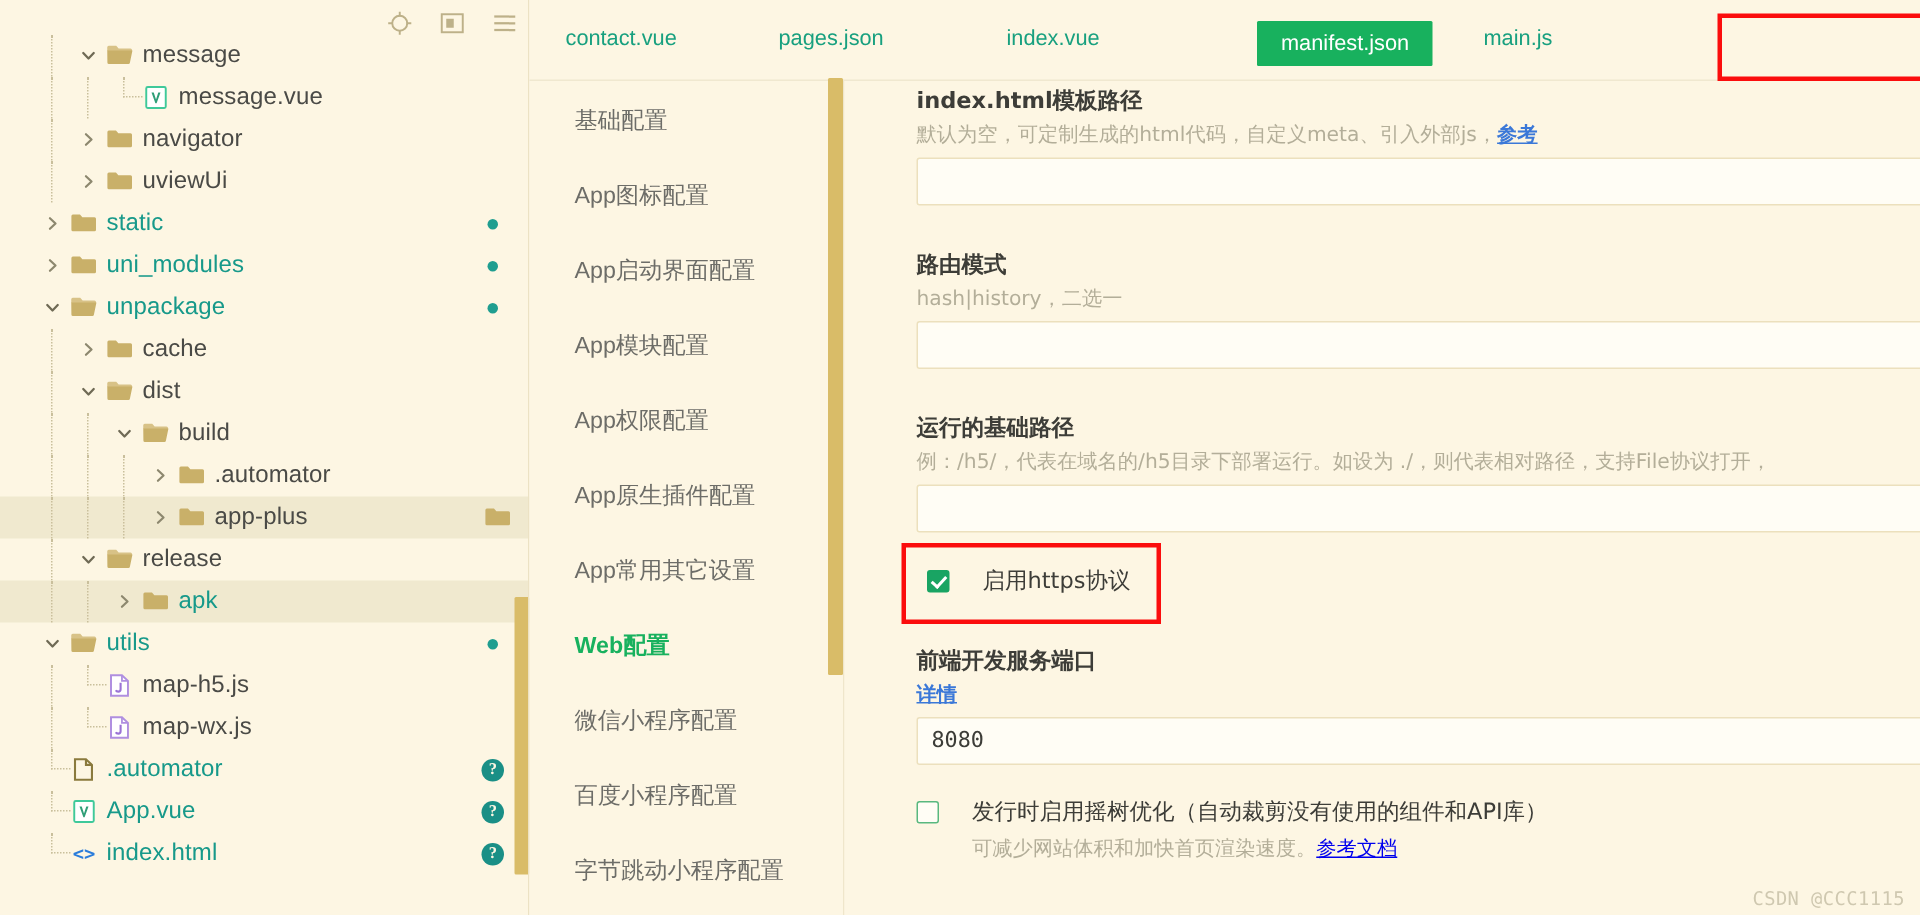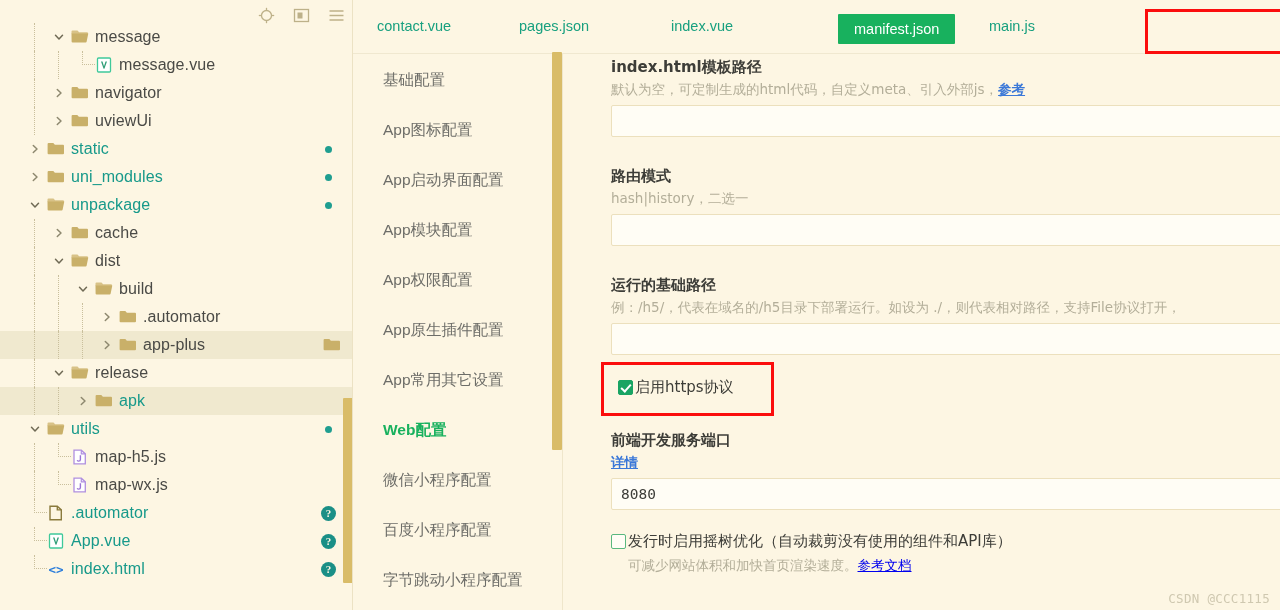--- a/index.html
+++ b/index.html
@@ -195,21 +195,21 @@
     border-radius: 2px;
     display: flex; align-items: center;
     padding: 0 9px;
     font-size: 14.5px;
     color: #3d3d38;
     font-family: "DejaVu Sans Mono", monospace;
   }
   .chk-row {
     position: absolute;
     display: flex; align-items: flex-start;
-    gap: 2px;
+    gap: 22px;
   }
   .chk {
     width: 15px; height: 15px;
     border: 1px solid #59b87f;
     border-radius: 2px;
     background: #fffdf5;
     flex: 0 0 auto;
     margin-top: 2px;
     position: relative;
   }

